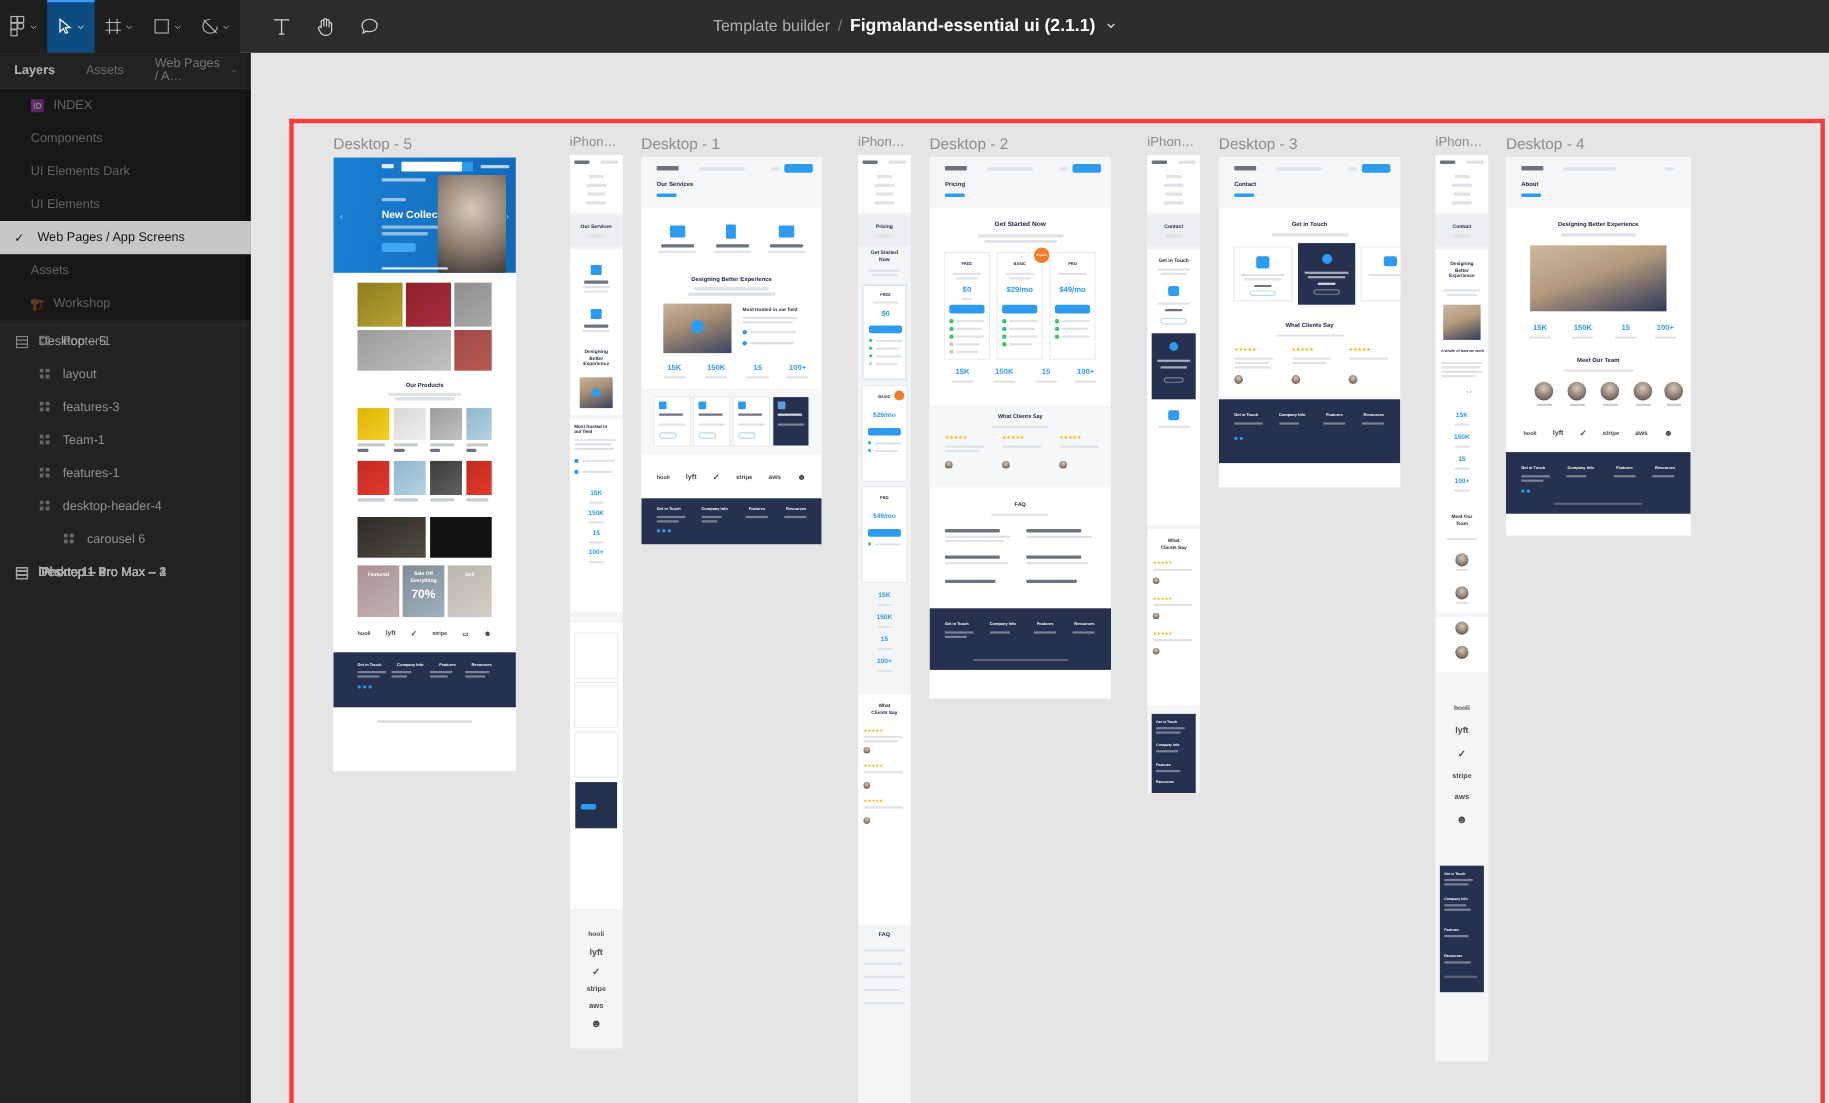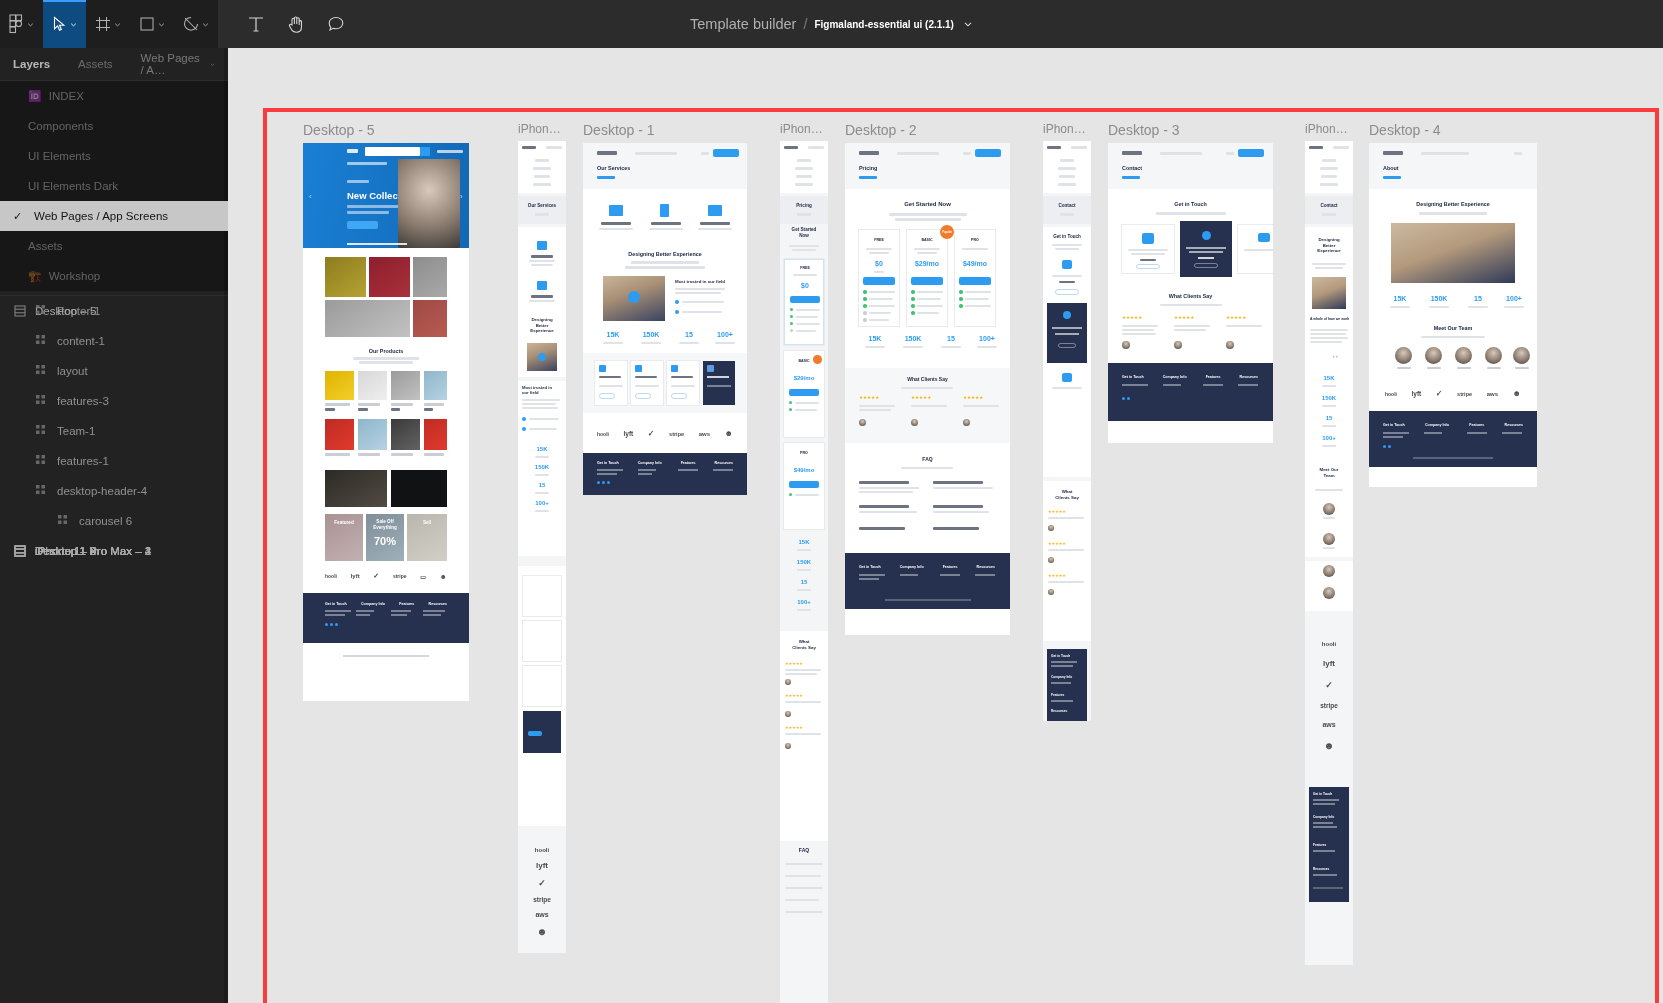--- a/index.html
+++ b/index.html
@@ -33,21 +33,21 @@
   }
 
   .tool-center {
     position: absolute; left: 0; right: 0; top: 0; height: 48px;
     display: flex; align-items: center; justify-content: center;
     gap: 0; pointer-events: none;
   }
   .bc { display:flex; align-items:center; gap:7px; pointer-events:auto; }
   .bc-proj { color: #b0b0b0; font-size: 14.5px; cursor:pointer; }
   .bc-slash { color: #7a7a7a; font-size: 14.5px; }
-  .bc-file { color: #ffffff; font-size: 10px; font-weight: bold; cursor:pointer; }
+  .bc-file { color: #ffffff; font-size: 16px; font-weight: bold; cursor:pointer; }
   .bc-caret { margin-left:2px; color:#dcdcdc; }
 
   
   .left-panel {
     position: absolute; top: 48px; left: 0; width: 228px; height: 955px;
     background: #2c2c2c; z-index: 30; overflow: hidden;
   }
   .lp-tabs {
     height: 33px; display: flex; align-items: center; gap: 0;
     padding: 0 13px; border-bottom: 1px solid #383838; position: relative;
@@ -282,24 +282,24 @@
     <div class="pages-dim">
       <div id="pages-list">
           <div class="page-row">
             <span class="page-emoji">🆔</span>
             <span>INDEX</span>
           </div>
           <div class="page-row">
             <span>Components</span>
           </div>
           <div class="page-row">
+            <span>UI Elements Dark</span>
+          </div>
+          <div class="page-row">
             <span>UI Elements</span>
-          </div>
-          <div class="page-row">
-            <span>UI Elements Dark</span>
           </div>
           <div class="page-row sel">
             <span style="width: 14px; display: inline-block; font-size: 11px;">✓</span>
             <span>Web Pages / App Screens</span>
           </div>
           <div class="page-row">
             <span>Assets</span>
           </div>
           <div class="page-row">
             <span class="page-emoji">🏗️</span>
@@ -326,33 +326,20 @@
             <svg width="10" height="10" viewBox="0 0 10 10">
               <g fill="#9a9a9a">
                 <rect x="0" y="0" width="3.5" height="3.5"></rect>
                 <rect x="5.5" y="0" width="3.5" height="3.5"></rect>
                 <rect x="0" y="5.5" width="3.5" height="3.5"></rect>
                 <rect x="5.5" y="5.5" width="3.5" height="3.5"></rect>
               </g>
             </svg>
           </span>
           <span>Footer-1</span>
-        </div>
-        <div class="layer-row depth1">
-          <span class="layer-icon">
-            <svg width="10" height="10" viewBox="0 0 10 10">
-              <g fill="#9a9a9a">
-                <rect x="0" y="0" width="3.5" height="3.5"></rect>
-                <rect x="5.5" y="0" width="3.5" height="3.5"></rect>
-                <rect x="0" y="5.5" width="3.5" height="3.5"></rect>
-                <rect x="5.5" y="5.5" width="3.5" height="3.5"></rect>
-              </g>
-            </svg>
-          </span>
-          <span>content-1</span>
         </div>
         <div class="layer-row depth1">
           <span class="layer-icon">
             <svg width="10" height="10" viewBox="0 0 10 10">
               <g fill="#9a9a9a">
                 <rect x="0" y="0" width="3.5" height="3.5"></rect>
                 <rect x="5.5" y="0" width="3.5" height="3.5"></rect>
                 <rect x="0" y="5.5" width="3.5" height="3.5"></rect>
                 <rect x="5.5" y="5.5" width="3.5" height="3.5"></rect>
               </g>

